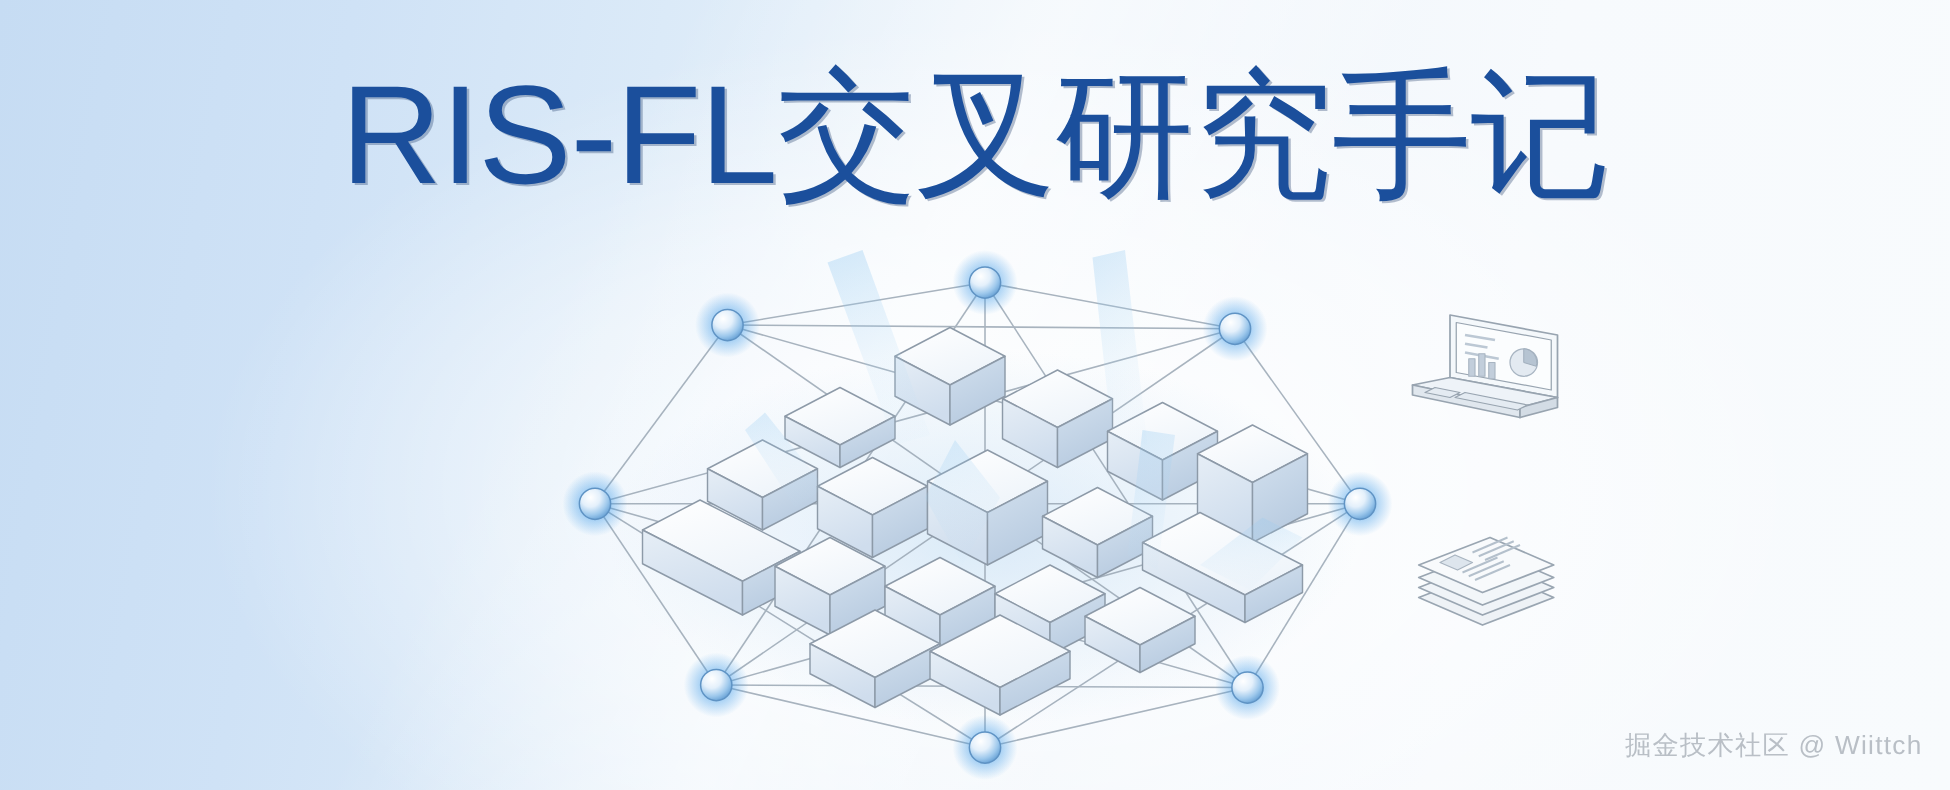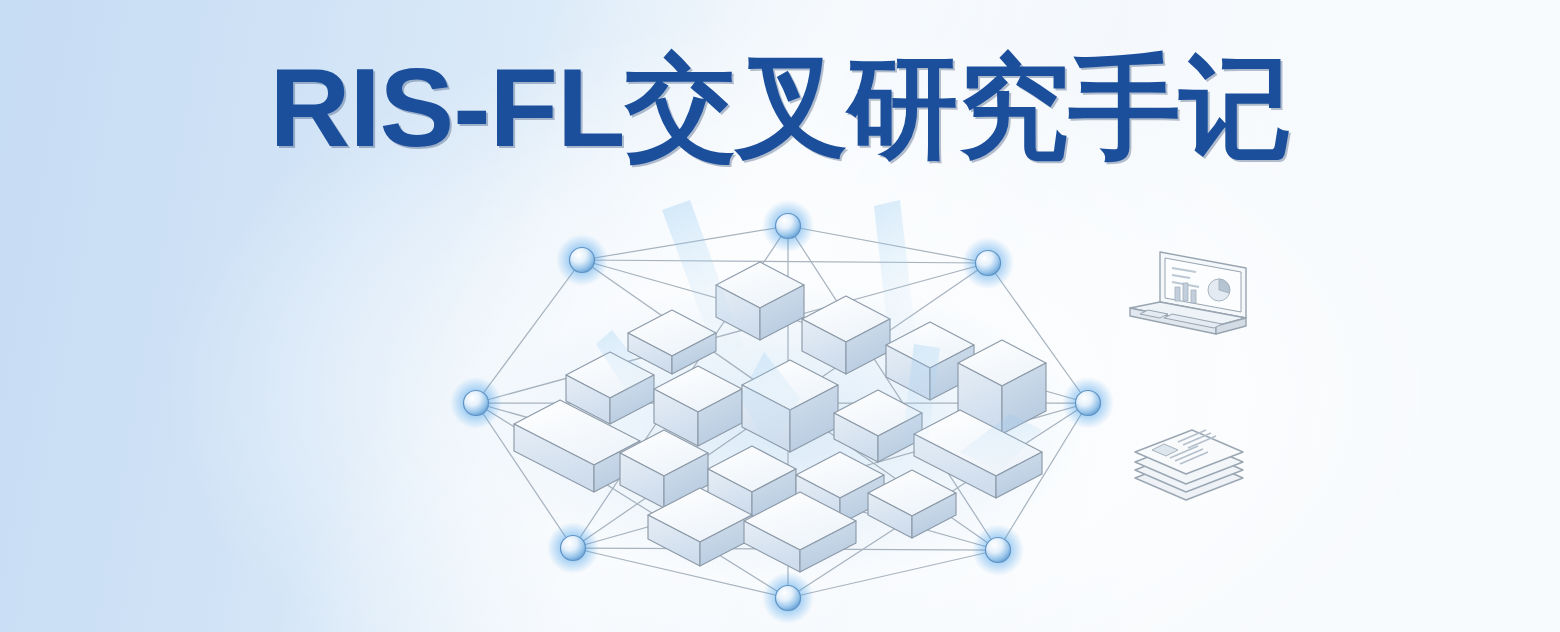--- a/index.html
+++ b/index.html
@@ -28,21 +28,21 @@
 
   
   .title {
     position: absolute;
     left: 0;
     right: 0;
     top: 52px;
     text-align: center;
     font-size: 112px;
     line-height: 1.0;
-    font-weight: 700;
+    font-weight: 400;
     letter-spacing: -1px;
     color: #1b4f9c;
     text-shadow: 2px 2px 0 rgba(12,42,92,0.30);
     white-space: nowrap;
     user-select: none;
   }
 
   
   .illo {
     position: absolute;
@@ -325,14 +325,15 @@
           <line x1="1170" y1="458" x2="1198" y2="446"></line>
           <line x1="1175" y1="461" x2="1203" y2="449"></line>
           <line x1="1180" y1="464" x2="1208" y2="452"></line>
         </g>
       </g>
     </g>
   </svg>
 
   <div class="title">RIS-FL交叉研究手记</div>
 
+  <div class="watermark">掘金技术社区 @ Wiittch</div>
 
 </div>
 
 </body></html>

